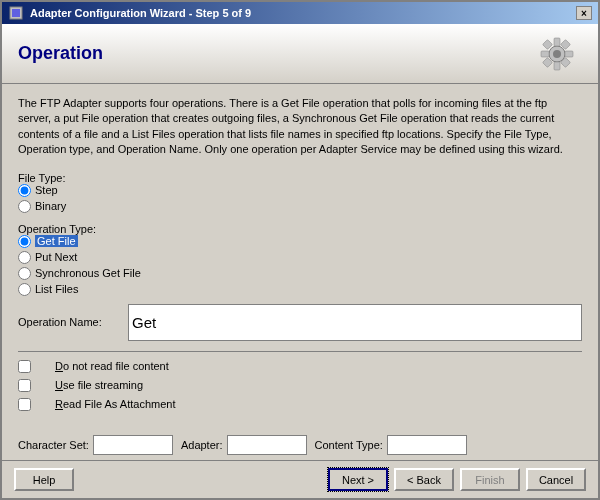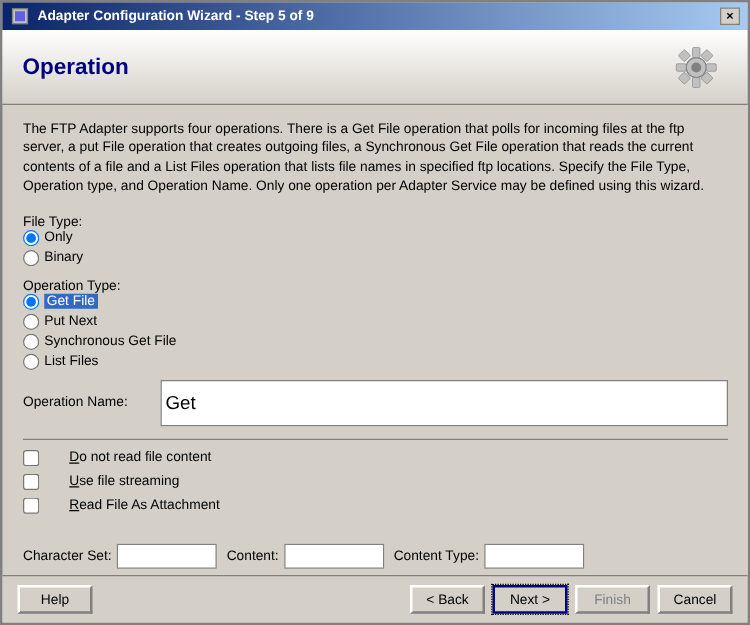--- a/index.html
+++ b/index.html
@@ -303,21 +303,21 @@
   <div class="content">
     <div class="description">The FTP Adapter supports four operations.  There is a Get File operation that polls for incoming files at the ftp server, a put File operation that creates outgoing files, a Synchronous Get File operation that reads the current contents of a file and a List Files operation that lists file names in specified ftp locations.  Specify the File Type, Operation type, and Operation Name.  Only one operation per Adapter Service may be defined using this wizard.</div>
 
     <div class="form-row">
       <div class="form-label">
         <span>File Type:</span>
       </div>
       <div class="radio-group">
         <div class="radio-item">
           <input type="radio" name="file_type" id="ascii" checked="" style="">
-          <label for="ascii">Only</label>
+          <label for="ascii">Step</label>
         </div>
         <div class="radio-item">
           <input type="radio" name="file_type" id="binary" style="">
           <label for="binary">Binary</label>
         </div>
       </div>
     </div>
 
     <div class="form-row">
       <div class="form-label">
@@ -372,34 +372,34 @@
         <span class="underline">R</span><span>ead File As Attachment</span>
       </label>
     </div>
 
     <div class="bottom-row">
       <div class="bottom-field">
         <label>Character Set:</label>
         <input type="text" class="bottom-field-input" style="width: 80px;">
       </div>
       <div class="bottom-field">
-        <label>Content:</label>
+        <label>Adapter:</label>
         <input type="text" class="bottom-field-input" style="width: 80px;">
       </div>
       <div class="bottom-field">
         <label>Content Type:</label>
         <input type="text" class="bottom-field-input" style="width: 80px;">
       </div>
     </div>
   </div>
 
   <div class="footer">
     <div class="footer-left">
       <button class="btn">Help</button>
     </div>
     <div class="footer-right">
+      <button class="btn btn-focused">Next &gt;</button>
       <button class="btn">&lt; Back</button>
-      <button class="btn btn-focused">Next &gt;</button>
       <button class="btn btn-disabled">Finish</button>
       <button class="btn">Cancel</button>
     </div>
   </div>
 </div>
 
 </body></html>

